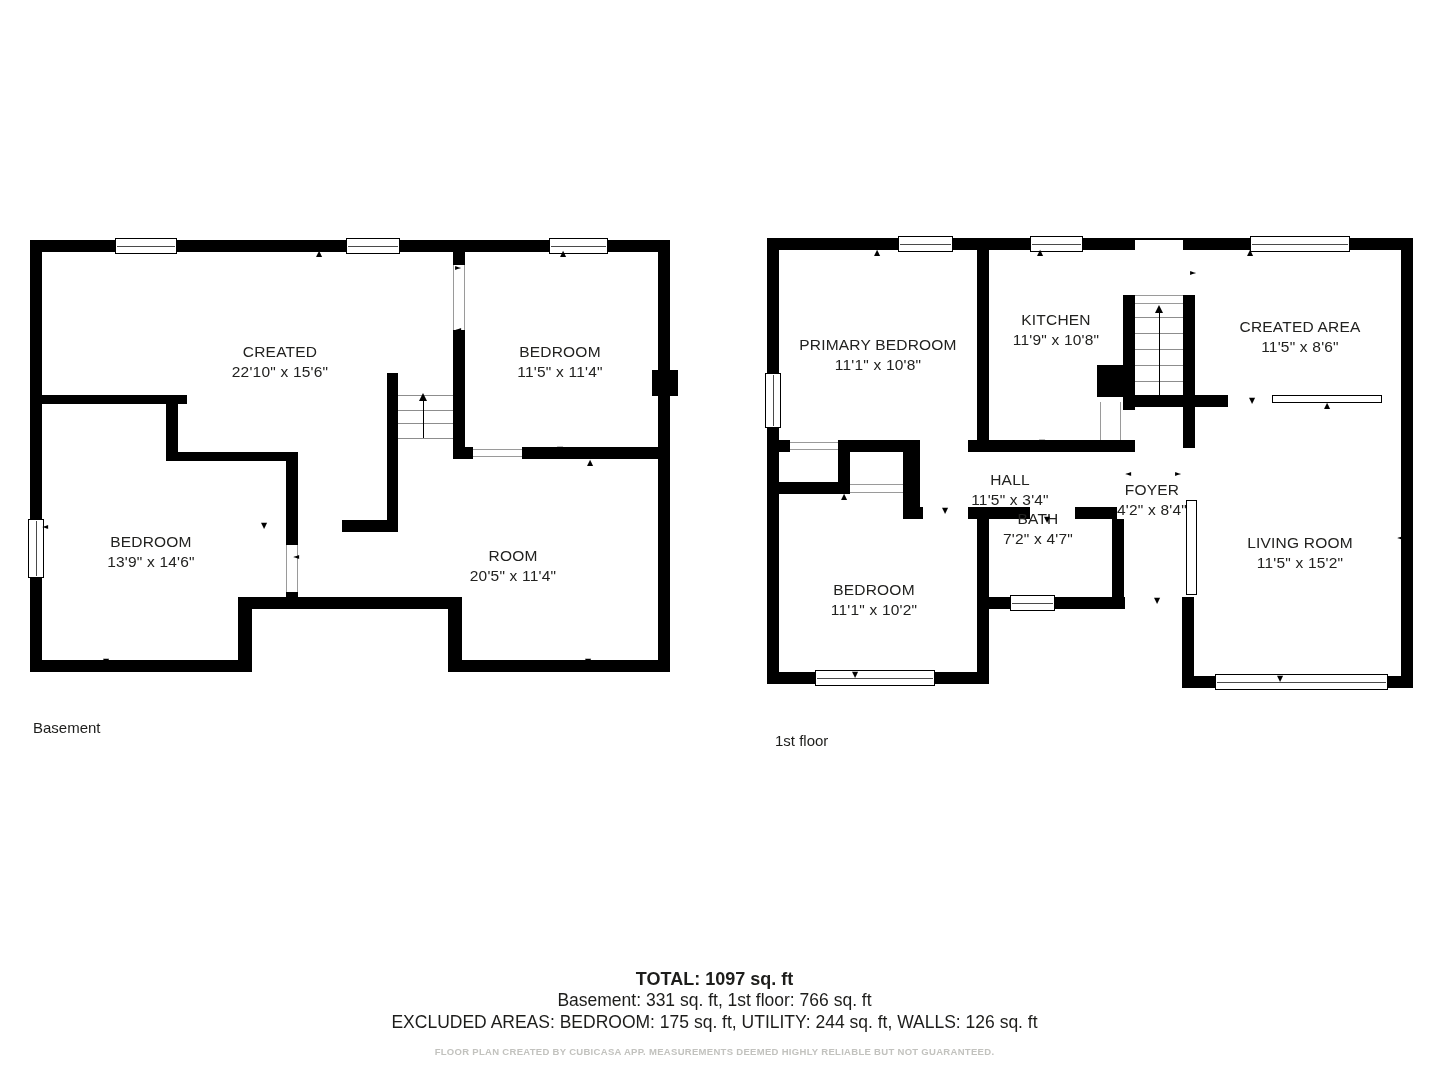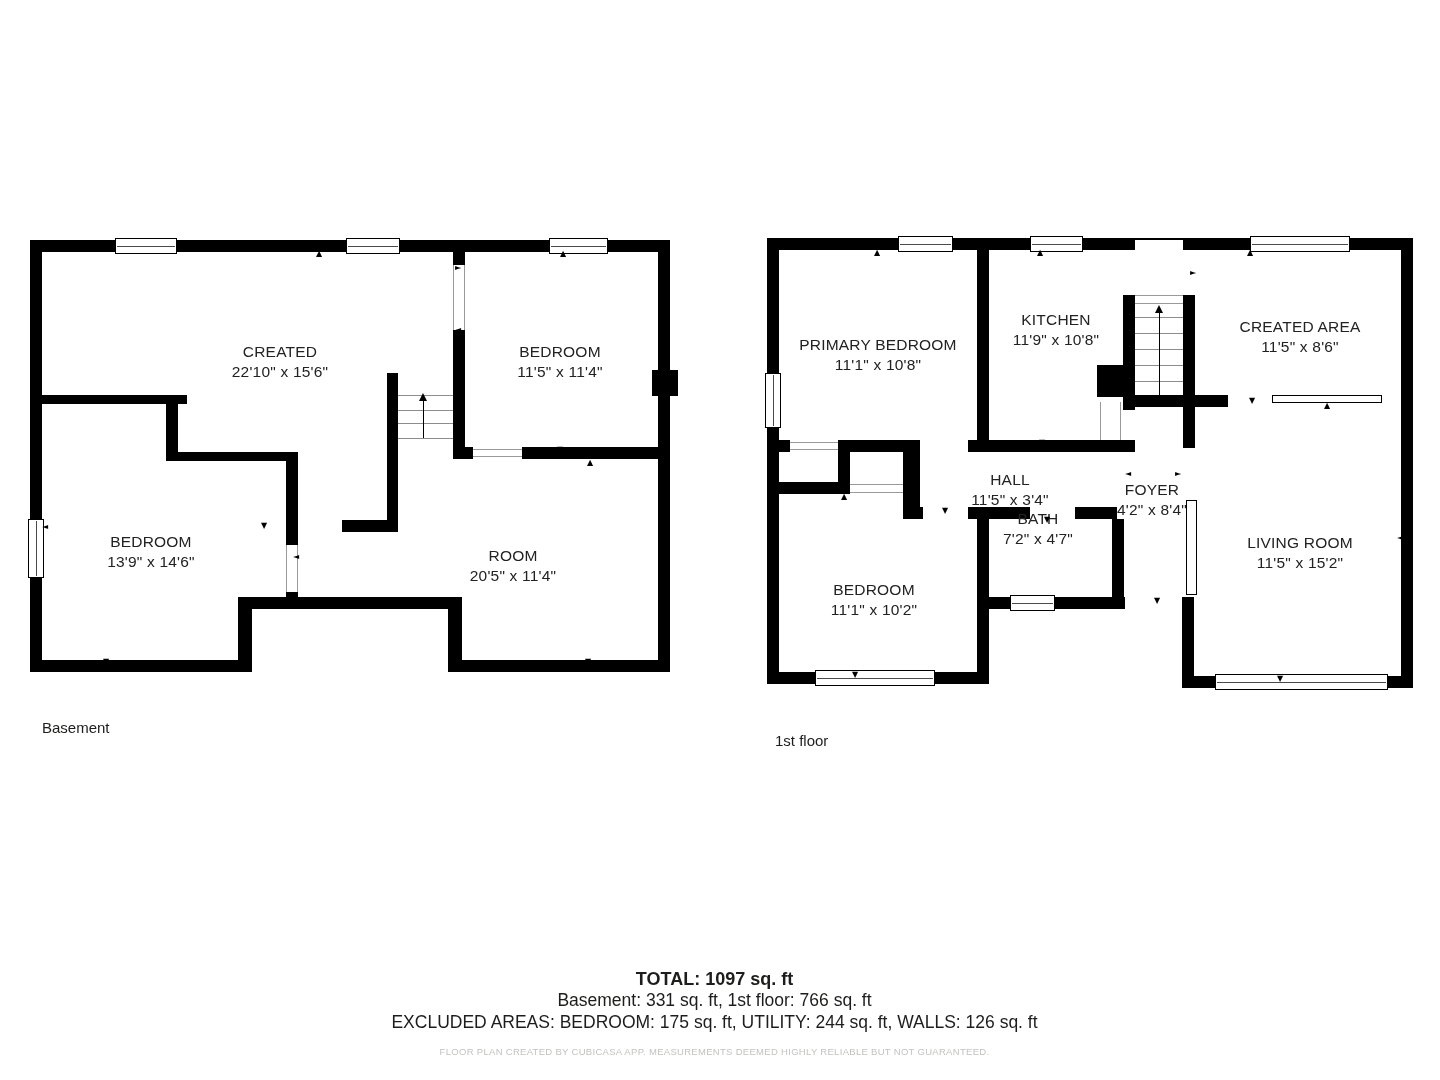--- a/index.html
+++ b/index.html
@@ -19,21 +19,21 @@
   .sline{position:absolute;width:1px;background:#000;}
   .ah{position:absolute;width:0;height:0;border-left:4px solid transparent;
       border-right:4px solid transparent;border-bottom:8px solid #000;transform:translate(-50%,0);}
   .mk{position:absolute;font-size:8px;line-height:8px;color:#000;transform:translate(-50%,-50%);
       font-family:"DejaVu Sans",sans-serif;}
   .rlabel{position:absolute;transform:translate(-50%,-50%);text-align:center;white-space:nowrap;
           color:#222220;font-size:15.5px;line-height:19.5px;letter-spacing:.2px;}
   .floor-tag{position:absolute;font-size:15px;color:#1d1d1b;}
   .sum{position:absolute;left:16px;width:1397px;text-align:center;color:#1d1d1b;font-size:17.5px;}
   .sum.b{font-weight:bold;font-size:18px;}
-  .sum.fine{font-size:9.5px;color:#c2c2be;letter-spacing:.3px;}
+  .sum.fine{font-size:9.5px;color:#c2c2be;letter-spacing:.3px;font-weight:bold;}
 </style>
 </head>
 <body>
 
 <div id="canvas">
 
   <div class="plan">
 
     <div class="w" style="left:30px;top:240px;width:640px;height:12px"></div>
     <div class="w" style="left:30px;top:240px;width:12px;height:432px"></div>
@@ -100,21 +100,21 @@
     <span class="mk" style="left:296px;top:557px">◄</span>
     <span class="mk" style="left:106px;top:662px">▼</span>
     <span class="mk" style="left:588px;top:662px">▼</span>
     <span class="mk" style="left:662px;top:557px">►</span>
     <span class="mk" style="left:264px;top:526px">▼</span>
     <span class="mk" style="left:560px;top:450px">▼</span>
     <span class="mk" style="left:590px;top:463px">▲</span>
     <span class="mk" style="left:458px;top:268px">►</span>
     <span class="mk" style="left:458px;top:330px">◄</span>
 
-    <div class="floor-tag" style="left:42px;top:719px">Basement</div>
+    <div class="floor-tag" style="left:33px;top:719px">Basement</div>
   </div>
 
   <div class="plan">
 
     <div class="w" style="left:767px;top:238px;width:646px;height:12px"></div>
     <div class="w" style="left:767px;top:238px;width:12px;height:446px"></div>
     <div class="w" style="left:1401px;top:238px;width:12px;height:450px"></div>
     <div class="w" style="left:767px;top:672px;width:221px;height:12px"></div>
     <div class="w" style="left:1182px;top:676px;width:231px;height:12px"></div>
 

